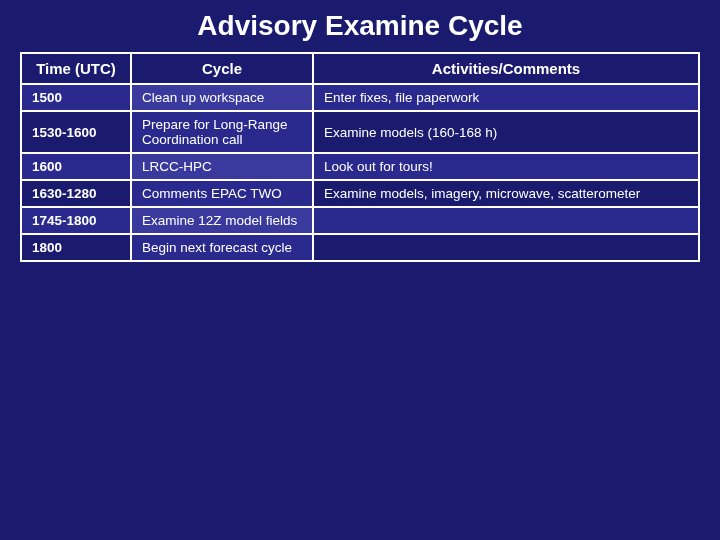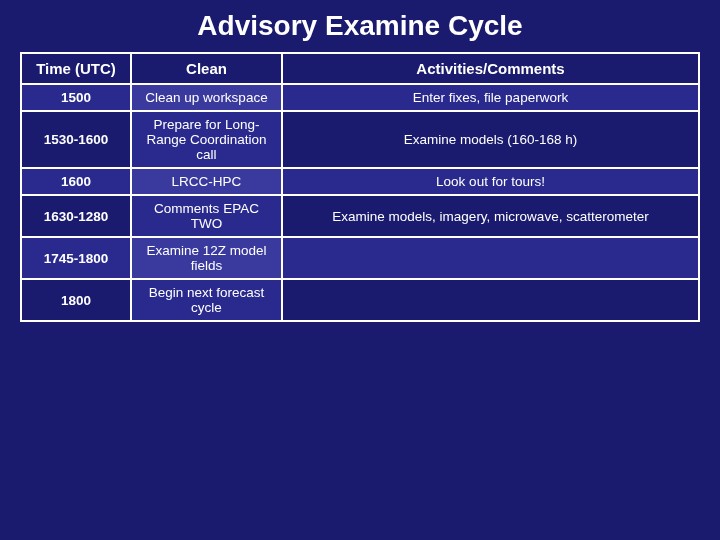--- a/index.html
+++ b/index.html
@@ -36,35 +36,34 @@
       border: 2px solid white;
       padding: 6px 10px;
       text-align: center;
       font-size: 15px;
       font-weight: bold;
     }
 
     .forecast-table td {
       border: 2px solid white;
       padding: 5px 10px;
-      text-align: center;
       font-size: 13.5px;
       vertical-align: middle;
       margin-left: 40px;
     }
 
     .col-time {
       width: 110px;
       color: white;
       background: #1a1a6e;
       font-weight: bold;
     }
 
     .col-event {
-      width: 151px;
+      width: 182px;
       color: white;
       background: #2a2a7e;
     }
 
     .col-activities {
       color: white;
       background: #1a1a6e;
     }
 
     tr:nth-child(odd) .col-time {
@@ -93,21 +92,21 @@
   </style>
 </head>
 <body>
 
 <h1 class="page-title">Advisory Examine Cycle</h1>
 
 <table class="forecast-table">
   <thead>
     <tr>
       <th>Time (UTC)</th>
-      <th>Clean</th>
+      <th>Cycle</th>
       <th>Activities/Comments</th>
     </tr>
   </thead>
   <tbody id="table-body">
   <tr>
         <td class="col-time">1500</td>
         <td class="col-event">Clean up workspace</td>
         <td class="col-activities">Enter fixes, file paperwork</td>
       </tr>
       <tr>

